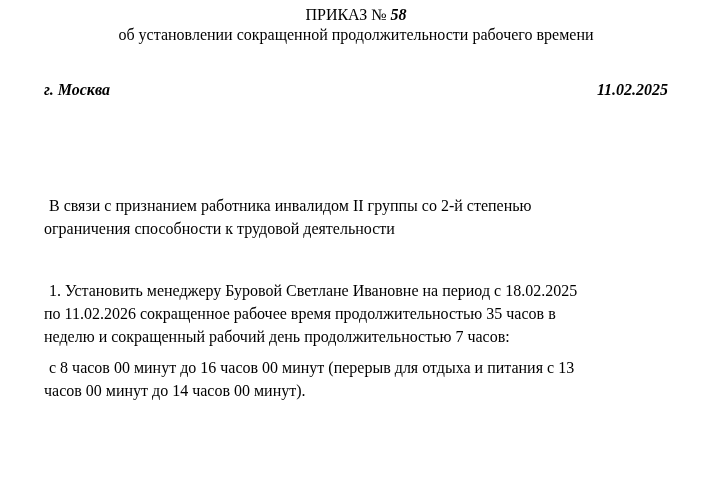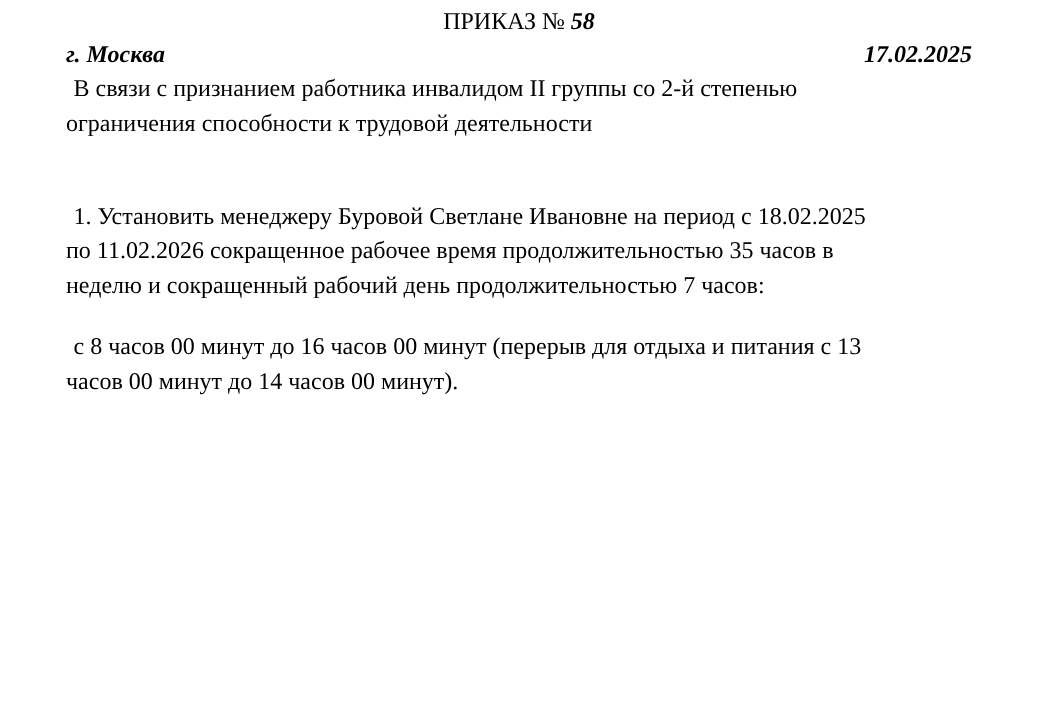--- a/index.html
+++ b/index.html
@@ -12,71 +12,74 @@
     height: 481px;
     overflow: hidden;
     color: #000000;
     font-family: "Liberation Serif", "DejaVu Serif", serif;
     font-size: 16px;
   }
   .page {
     box-sizing: border-box;
     width: 704px;
     height: 481px;
-    padding: 5px 56px 0 44px;
+    padding: 5px 36px 0 44px;
     background: #ffffff;
   }
   .title-block {
     text-align: center;
     line-height: 20px;
   }
   .bold-italic {
     font-weight: bold;
     font-style: italic;
   }
   .meta-row {
     display: flex;
     justify-content: space-between;
     align-items: baseline;
+    margin-top: 33px;
     line-height: 23px;
     text-align: right;
   }
   .para {
     margin: 0;
     line-height: 23px;
     white-space: pre-line;
     text-indent: 5px;
   }
   .preamble {
+    margin-top: 93px;
   }
   .order-heading {
     margin: 35px 0 0 0;
     line-height: 23px;
     font-weight: bold;
     letter-spacing: 1px;
   }
   .order-item-1 {
     margin-top: 39px;
   }
   .order-item-2 {
-    margin-top: 18px;
+    margin-top: 8px;
   }
 </style>
 </head>
 <body>
 
 <div class="page">
 
   <div class="title-block">
     <div><span>ПРИКАЗ № </span><span class="bold-italic">58</span></div>
+    <div>об установлении сокращенной продолжительности рабочего времени</div>
   </div>
 
   <div class="meta-row">
     <span class="bold-italic">г. Москва</span>
-    <span class="bold-italic">17.02.2025</span>
+    <span class="bold-italic">11.02.2025</span>
   </div>
 
   <p class="para preamble">В связи с признанием работника инвалидом II группы со 2-й степенью
 ограничения способности к трудовой деятельности</p>
 
 
   <p class="para order-item-1">1. Установить менеджеру Буровой Светлане Ивановне на период с 18.02.2025
 по 11.02.2026 сокращенное рабочее время продолжительностью 35 часов в
 неделю и сокращенный рабочий день продолжительностью 7 часов:</p>
 

